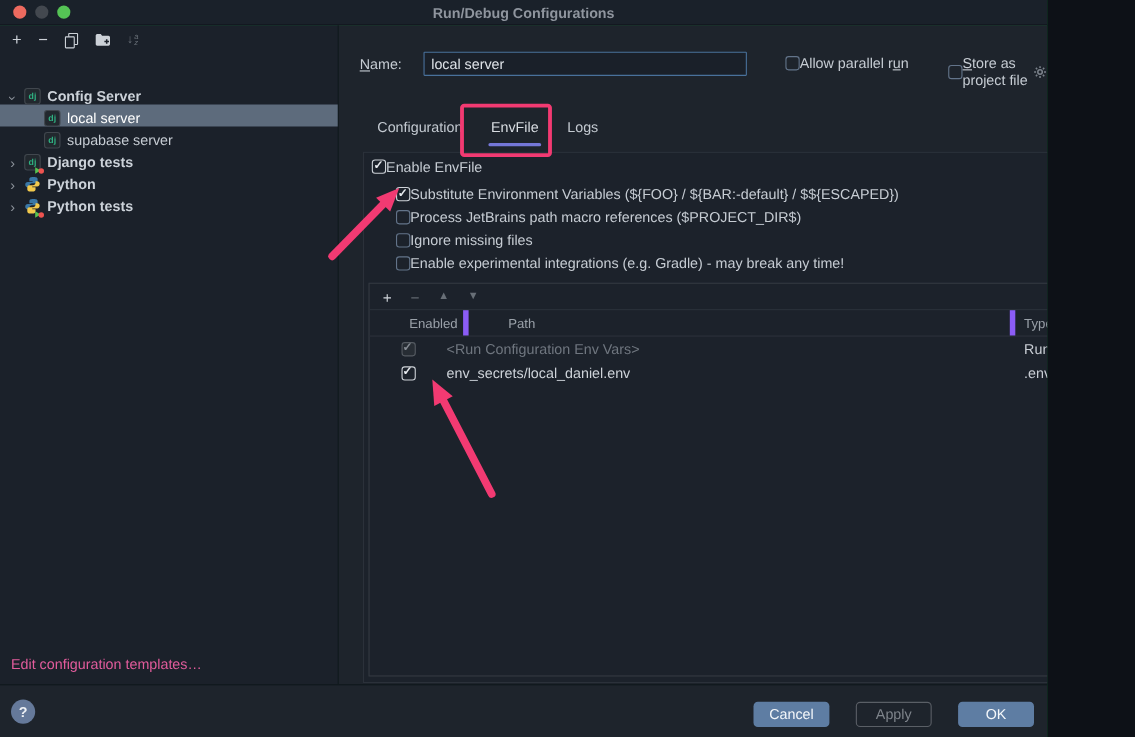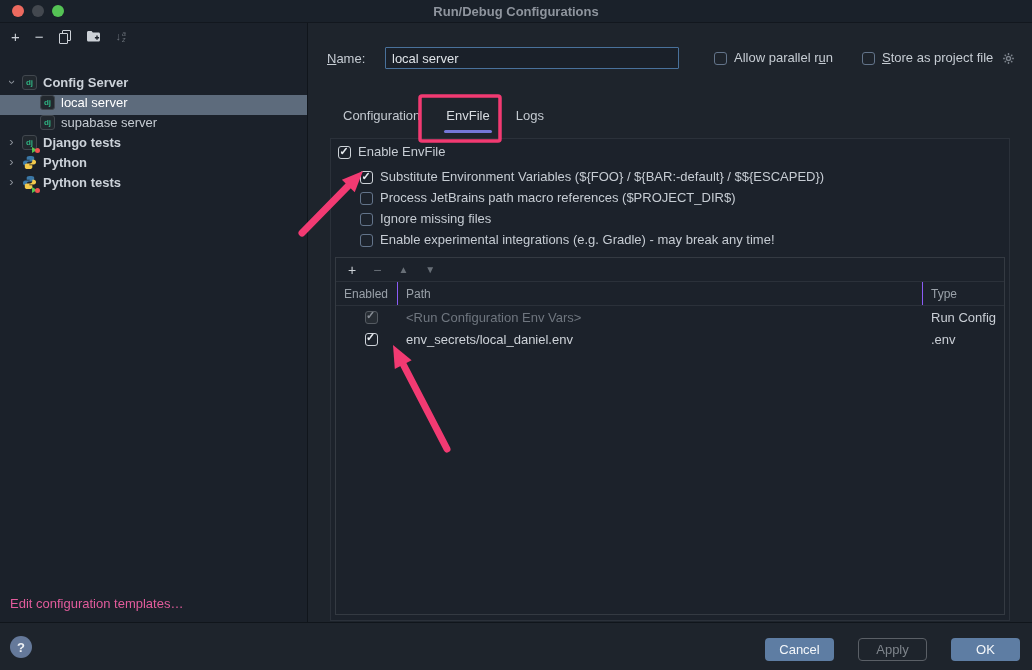--- a/index.html
+++ b/index.html
@@ -1,16 +1,16 @@
 <!DOCTYPE html>
 <html><head>
 <meta charset="utf-8">
 <style>
   html,body{margin:0;padding:0;background:#0d1117;}
-  .window{position:relative;width:1032px;height:670px;background:#15803d;
+  .window{position:relative;width:952px;height:670px;background:#15803d;
     font-family:"Liberation Sans",sans-serif;font-size:13px;color:#c6ccd3;overflow:hidden;}
 
   
   .titlebar{position:absolute;top:0;left:0;right:0;height:22px;background:#1a212a;
     border-bottom:1px solid #12171e;display:flex;align-items:center;justify-content:center;}
   .traffic{position:absolute;left:12px;top:5px;display:flex;gap:8px;}
   .light{width:12px;height:12px;border-radius:50%;}
   .light.red{background:#ed6a5f;} .light.gray{background:#43484f;} .light.green{background:#55c355;}
   .win-title{font-weight:bold;color:#8f959e;}
 
@@ -22,21 +22,21 @@
   .tool.disabled{color:#686f77;}
   .copy-icon{position:relative;width:12px;height:13px;}
   .copy-icon::before{content:"";position:absolute;left:3px;top:0;width:7px;height:9px;
     border:1.4px solid #ccd1d7;border-radius:1px;}
   .copy-icon::after{content:"";position:absolute;left:0;top:3px;width:7px;height:9px;
     border:1.4px solid #ccd1d7;border-radius:1px;background:#1b212a;}
   .sort-icon{display:flex;align-items:center;gap:1px;font-size:11px;}
   .sort-letters{display:flex;flex-direction:column;font-size:7px;line-height:6px;font-style:normal;}
 
   .tree{position:absolute;top:52px;left:0;right:0;}
-  .trow{height:20px;display:flex;align-items:flex-start;gap:6px;padding-left:7px;white-space:nowrap;cursor:pointer;}
+  .trow{height:20px;display:flex;align-items:flex-end;gap:6px;padding-left:7px;white-space:nowrap;cursor:pointer;}
   .trow.child{padding-left:40px;}
   .trow.selected{background:#5d6b7c;color:#fff;}
   .trow .lbl.bold{font-weight:bold;color:#ccd2d9;}
   .chev{width:9px;color:#8b9199;font-size:13px;line-height:1;display:inline-block;text-align:center;
     transform-origin:50% 55%;}
   .chev.expanded{transform:rotate(90deg);}
   .run-icon{position:relative;width:15px;height:15px;flex:0 0 15px;}
   .dj-badge{width:15px;height:15px;border-radius:3px;background:#22282e;border:1px solid #41474e;
     color:#2fb081;font-weight:bold;font-size:8px;display:flex;align-items:center;justify-content:center;
     box-sizing:border-box;line-height:1;}
@@ -46,21 +46,21 @@
   .tb-red{width:5px;height:5px;background:#ee5350;border-radius:50%;margin-left:-2px;}
   .edit-link{position:absolute;left:10px;bottom:11px;color:#e25c9c;cursor:pointer;}
 
   
   .main{position:absolute;top:23px;left:308px;right:0;bottom:48px;background:#1e242c;}
   .name-label{position:absolute;left:19px;top:28px;color:#c6ccd3;}
   .mn{text-decoration:underline;}
   .name-input{position:absolute;left:77px;top:24px;width:280px;height:20px;background:#1a2029;
     border:1px solid #49719b;border-radius:1px;color:#dfe3e8;font-family:"Liberation Sans",sans-serif;
     font-size:13px;padding:0 6px;outline:none;}
-  .cb-row{display:flex;align-items:flex-end;gap:7px;cursor:pointer;}
+  .cb-row{display:flex;align-items:center;cursor:pointer;}
   .cb-parallel{position:absolute;left:406px;top:27px;}
   .cb-store{position:absolute;left:554px;top:27px;}
   .cbx{width:13px;height:13px;border:1.4px solid #63748a;border-radius:3px;box-sizing:border-box;
     position:relative;background:transparent;flex:0 0 13px;}
   .cbx.checked{border-color:#cdd2d8;}
   .cbx.checked::after{content:"✓";position:absolute;left:0.5px;top:-2.5px;color:#e8ecf0;
     font-size:11px;font-weight:bold;}
   .cbx.checked.disabled{border-color:#555b62;background:#272d34;}
   .cbx.checked.disabled::after{color:#878d95;}
   .gear{margin-left:2px;display:inline-flex;}
@@ -81,21 +81,21 @@
     border:1px solid #343a42;box-sizing:border-box;}
   .tbl-toolbar{height:23px;display:flex;align-items:center;gap:17px;padding:0 12px;
     border-bottom:1px solid #2b313a;}
   .tbl-toolbar .tool{font-size:14px;}
   .tbl-toolbar .arrow{font-size:10px;}
   .tbl-header{height:23px;display:flex;align-items:center;color:#9aa1a9;font-size:12px;
     border-bottom:1px solid #2b313a;}
   .col-enabled{width:62px;padding-left:8px;box-sizing:border-box;height:100%;display:flex;align-items:center;}
   .col-path{flex:1;padding-left:8px;height:100%;display:flex;align-items:center;}
   .col-type{width:73px;padding-left:8px;height:100%;display:flex;align-items:center;}
-  .tbl-header .col-enabled,.tbl-header .col-path{border-right:1px solid #8b5cf6;}
+  .tbl-header .col-enabled,.tbl-header .col-path{border-right:5px solid #8b5cf6;margin-left:28px;}
   .tbl-row{height:22px;display:flex;align-items:center;cursor:pointer;}
   .tbl-row .col-enabled{justify-content:center;}
   .path-muted{color:#6f767f;} .path-normal{color:#ced3d9;} .type-text{color:#c9ced5;}
 
   
   .footer{position:absolute;left:0;right:0;bottom:0;height:47px;background:#1e242c;
     border-top:1px solid #10151b;}
   .help-btn{position:absolute;left:10px;top:13px;width:22px;height:22px;border-radius:50%;
     background:#65799a;color:#eef1f5;display:flex;align-items:center;justify-content:center;
     font-weight:bold;font-size:13px;cursor:pointer;}

